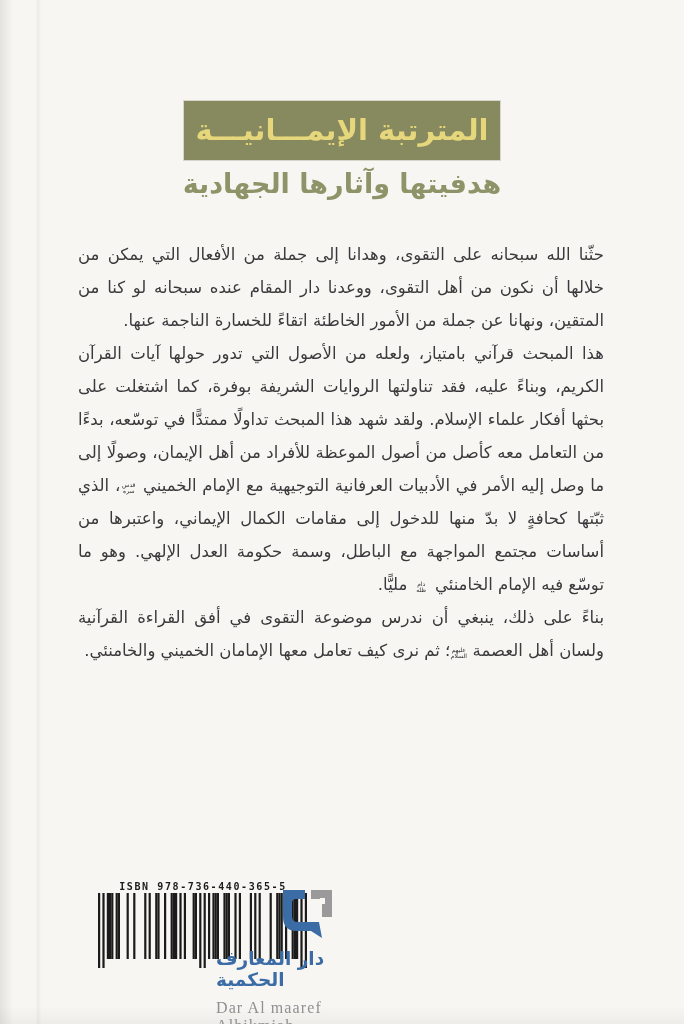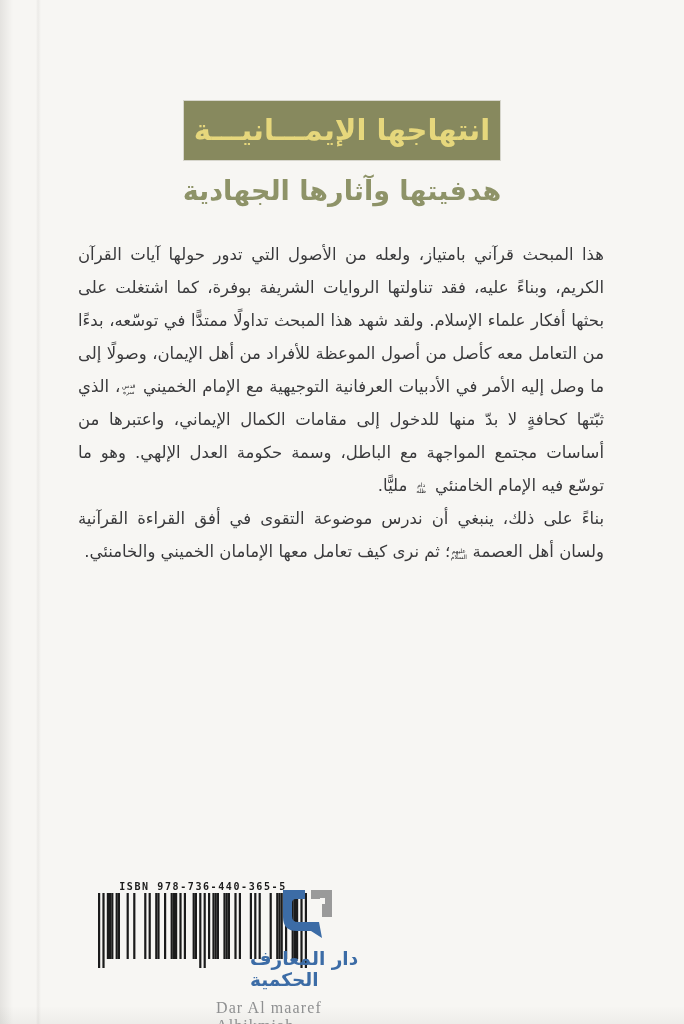--- a/index.html
+++ b/index.html
@@ -18,21 +18,21 @@
     position:absolute;top:101px;left:50%;transform:translateX(-50%);
     width:316px;height:59px;display:flex;align-items:center;justify-content:center;
     box-shadow:0 0 0 1px rgba(120,120,90,0.25);
   }
   .title-box h1{
     margin:0;font-size:29px;font-weight:bold;letter-spacing:0;
     line-height:1;white-space:nowrap;
   }
   .subtitle{
     position:absolute;top:168px;left:0;right:0;text-align:center;
-    margin:7px;font-size:27px;font-weight:bold;
+    margin:0;font-size:27px;font-weight:bold;
   }
 
   .blurb{
     position:absolute;top:238px;right:80px;width:526px;
     font-size:16.5px;line-height:33px;color:#3a3a3c;
     text-align:justify;
   }
   .blurb p{margin:0;padding:0;}
   .honorific{
     display:inline-block;width:17px;line-height:6px;font-size:6px;
@@ -61,26 +61,27 @@
   .publisher-ar{font-size:18.5px;font-weight:bold;margin-top:4px;line-height:1.15;}
   .publisher-en{font-size:16px;letter-spacing:1.1px;margin-top:8px;
     font-family:Liberation Serif, serif;}
 </style>
 </head>
 <body>
 
 <div class="page">
 
   <div class="title-box" style="background: rgb(135, 137, 94);">
-    <h1 style="color: rgb(230, 215, 124);">انتهاجها الإيمـــانيـــة</h1>
+    <h1 style="color: rgb(230, 215, 124);">المترتبة الإيمـــانيـــة</h1>
   </div>
 
   <h2 class="subtitle" style="color: rgb(142, 147, 104);">هدفيتها وآثارها الجهادية</h2>
 
   <div class="blurb" style="color: rgb(58, 58, 60);">
+      <p>حثّنا الله سبحانه على التقوى، وهدانا إلى جملة من الأفعال التي يمكن من خلالها أن نكون من أهل التقوى، ووعدنا دار المقام عنده سبحانه لو كنا من المتقين، ونهانا عن جملة من الأمور الخاطئة اتقاءً للخسارة الناجمة عنها.</p>
       <p>هذا المبحث قرآني بامتياز، ولعله من الأصول التي تدور حولها آيات القرآن الكريم، وبناءً عليه، فقد تناولتها الروايات الشريفة بوفرة، كما اشتغلت على بحثها أفكار علماء الإسلام. ولقد شهد هذا المبحث تداولًا ممتدًّا في توسّعه، بدءًا من التعامل معه كأصل من أصول الموعظة للأفراد من أهل الإيمان، وصولًا إلى ما وصل إليه الأمر في الأدبيات العرفانية التوجيهية مع الإمام الخميني <span class="honorific">قدس سره</span>، الذي ثبّتها كحافةٍ لا بدّ منها للدخول إلى مقامات الكمال الإيماني، واعتبرها من أساسات مجتمع المواجهة مع الباطل، وسمة حكومة العدل الإلهي. وهو ما توسّع فيه الإمام الخامنئي <span class="honorific">دام ظله</span> مليًّا.</p>
       <p>بناءً على ذلك، ينبغي أن ندرس موضوعة التقوى في أفق القراءة القرآنية ولسان أهل العصمة <span class="honorific">عليهم السلام</span>؛ ثم نرى كيف تعامل معها الإمامان الخميني والخامنئي.</p>
     </div>
 
   <div class="footer">
 
     <div class="barcode-block">
       <div class="isbn-label">ISBN 978-736-440-365-5</div>
       <svg id="barcode-svg" width="212" height="76" viewBox="0 0 212 76" aria-hidden="true">
           <rect x="1.00" y="0" width="2.20" height="75" fill="#1b1b1b"></rect>
@@ -130,18 +131,18 @@
           <rect x="207.80" y="0" width="2.20" height="75" fill="#1b1b1b"></rect>
         </svg>
     </div>
 
     <div class="logo-block">
       <svg width="62" height="58" viewBox="0 0 62 58" aria-hidden="true">
         <path id="logo-blue" d="M9,4 L31,4 L31,13 L22,13 Q18,13 18,17 L18,30 Q18,36 24,36 L45,36 L48,52 L37,45 L23,45 Q9,45 9,31 Z" fill="#3c6ca6"></path>
         <path id="logo-gray" d="M37,4 L58,4 L58,31 L48,31 L48,13 L37,13 Z" fill="#9a9a9a"></path>
         <rect x="46" y="12" width="5" height="6" fill="#f7f6f3"></rect>
       </svg>
-      <div class="publisher-ar" style="color: rgb(60, 108, 166); margin-left: 34px;">دار المعارف الحكمية</div>
+      <div class="publisher-ar" style="color: rgb(60, 108, 166);">دار المعارف الحكمية</div>
       <div class="publisher-en" style="color: rgb(143, 144, 145);">Dar Al maaref Alhikmiah</div>
     </div>
 
   </div>
 </div>
 
 </body></html>

